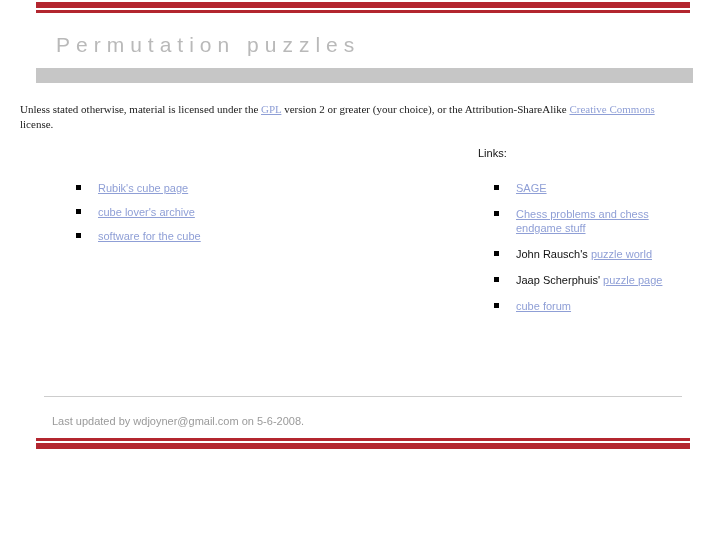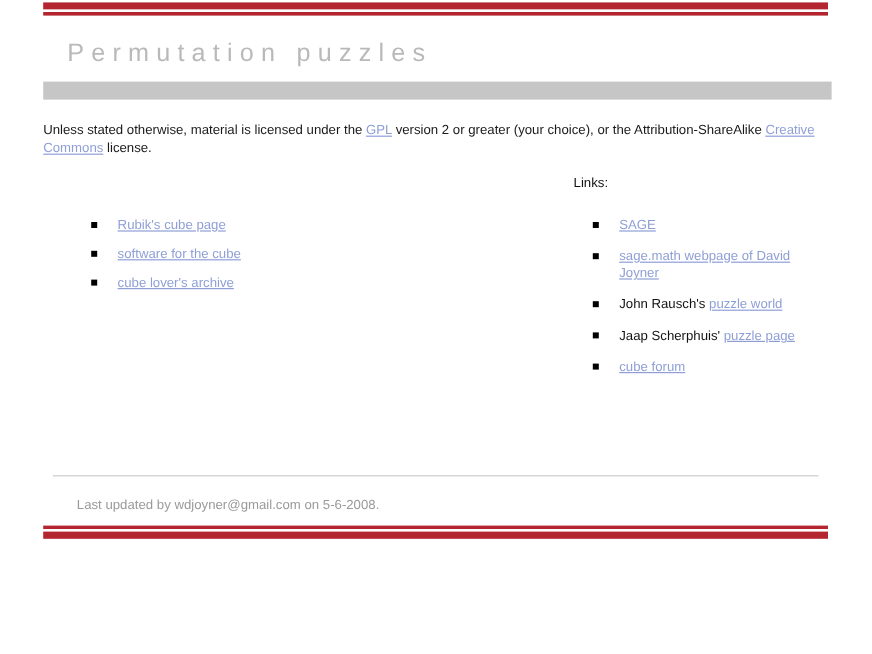--- a/index.html
+++ b/index.html
@@ -57,26 +57,27 @@
     left: 36px;
     top: 68px;
     width: 657px;
     height: 15px;
     background: #c6c6c6;
   }
 
   
   .license {
     position: absolute;
-    left: 36px;
+    left: 20px;
     top: 91px;
     width: 650px;
     font-size: 11px;
     line-height: 15px;
     color: #1a1a1a;
+    font-family: Liberation Serif, serif;
   }
 
   
   a.link,
   .link {
     color: #8f9fd6;
     text-decoration: underline;
     cursor: pointer;
   }
 
@@ -131,21 +132,21 @@
   .footer-hr {
     position: absolute;
     left: 44px;
     top: 396px;
     width: 638px;
     height: 1px;
     background: #cdcdcd;
   }
   .footer-text {
     position: absolute;
-    left: 64px;
+    left: 52px;
     top: 415px;
     font-size: 11px;
     color: #9a9a9a;
   }
 </style>
 </head>
 <body>
 
 <div id="top-rules" class="rule-block">
   <div class="rule-thick"></div>
@@ -155,30 +156,30 @@
 
 <h1 class="page-title">Permutation puzzles</h1>
 
 <div class="gray-band"></div>
 
 <p class="license"><span>Unless stated otherwise, material is licensed under the </span><a class="link">GPL</a><span> version 2 or greater (your choice), or the Attribution-ShareAlike </span><a class="link">Creative Commons</a><span> license.</span></p>
 
 <div class="col-left">
   <ul class="bullets">
     <li><a class="link">Rubik's cube page</a></li>
+    <li><a class="link">cube lover's archive</a></li>
     <li><a class="link">software for the cube</a></li>
-    <li><a class="link">cube lover's archive</a></li>
   </ul>
 </div>
 
 <div class="col-right">
   <p class="links-label">Links:</p>
   <ul class="bullets">
     <li><a class="link">SAGE</a></li>
-    <li><a class="link">sage.math webpage of David Joyner</a></li>
+    <li><a class="link">Chess problems and chess endgame stuff</a></li>
     <li><span>John Rausch's </span><a class="link">puzzle world</a></li>
     <li><span>Jaap Scherphuis' </span><a class="link">puzzle page</a></li>
     <li><a class="link">cube forum</a></li>
   </ul>
 </div>
 
 <div class="footer-hr"></div>
 <div class="footer-text">Last updated by wdjoyner@gmail.com on 5-6-2008.</div>
 
 <div id="bottom-rules" class="rule-block">

